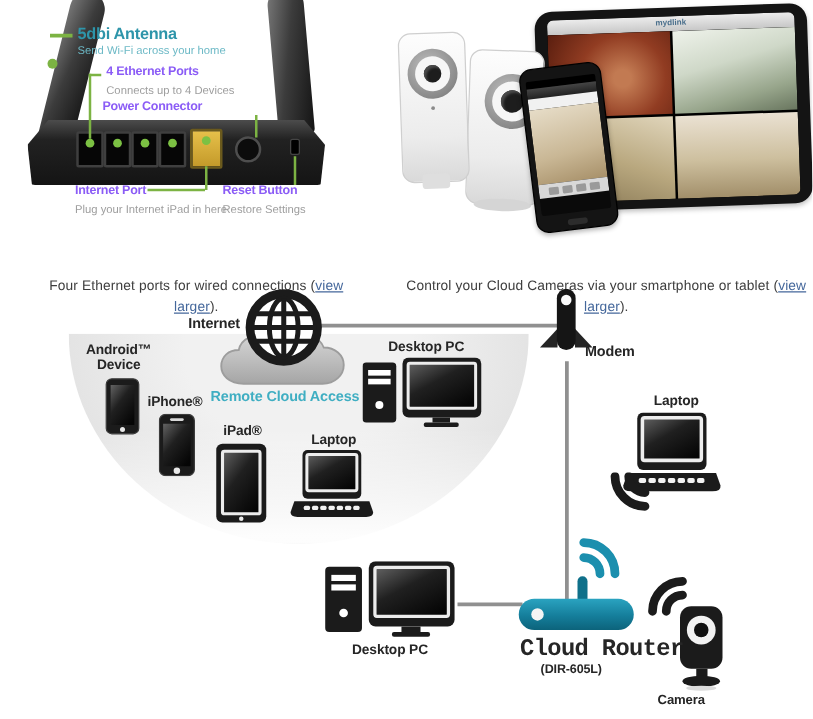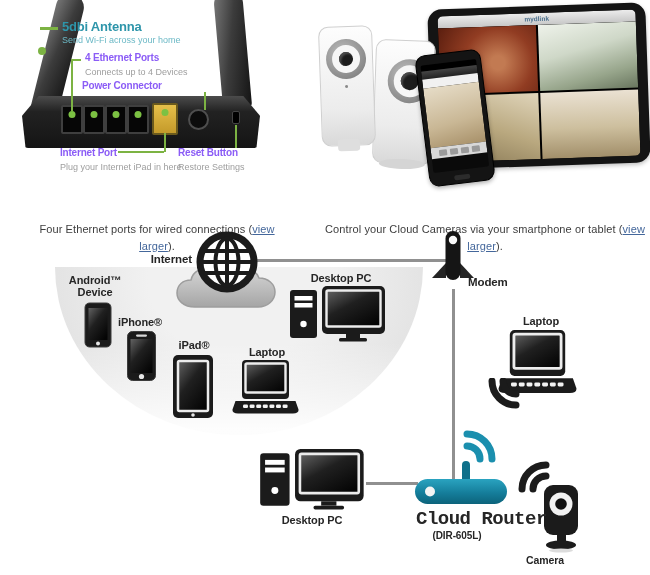--- a/index.html
+++ b/index.html
@@ -196,20 +196,21 @@
       <svg width="62" height="62" viewBox="0 0 62 62">
         <circle cx="31" cy="31" r="27" fill="#fff" stroke="#1b1b1b" stroke-width="7"></circle>
         <ellipse cx="31" cy="31" rx="11.5" ry="23.5" fill="none" stroke="#1b1b1b" stroke-width="4"></ellipse>
         <line x1="31" y1="8" x2="31" y2="54" stroke="#1b1b1b" stroke-width="4"></line>
         <line x1="8" y1="20" x2="54" y2="20" stroke="#1b1b1b" stroke-width="4"></line>
         <line x1="5" y1="31" x2="57" y2="31" stroke="#1b1b1b" stroke-width="4"></line>
         <line x1="8" y1="42" x2="54" y2="42" stroke="#1b1b1b" stroke-width="4"></line>
       </svg>
     </div>
     <div class="dlabel" style="left:130px;top:28px;width:62px;text-align:right;font-size:11.5px;">Internet</div>
+    <div class="dlabel" id="lbl-rca" style="left:168px;top:87px;width:120px;">Remote Cloud Access</div>
 
     <div class="dlabel wraplbl" style="left:68px;top:49px;width:54px;">Android™ Device</div>
     <div class="icon" style="left:84px;top:77px;">
       <svg width="28" height="46" viewBox="0 0 28 46">
         <rect x="1" y="1" width="26" height="44" rx="4.5" fill="#1b1b1b" stroke="#3c3c3c"></rect>
         <rect x="4.5" y="6" width="19" height="32" fill="url(#g-scr)"></rect>
         <circle cx="14" cy="41.5" r="2" fill="#e8e8e8"></circle>
       </svg>
     </div>
 

